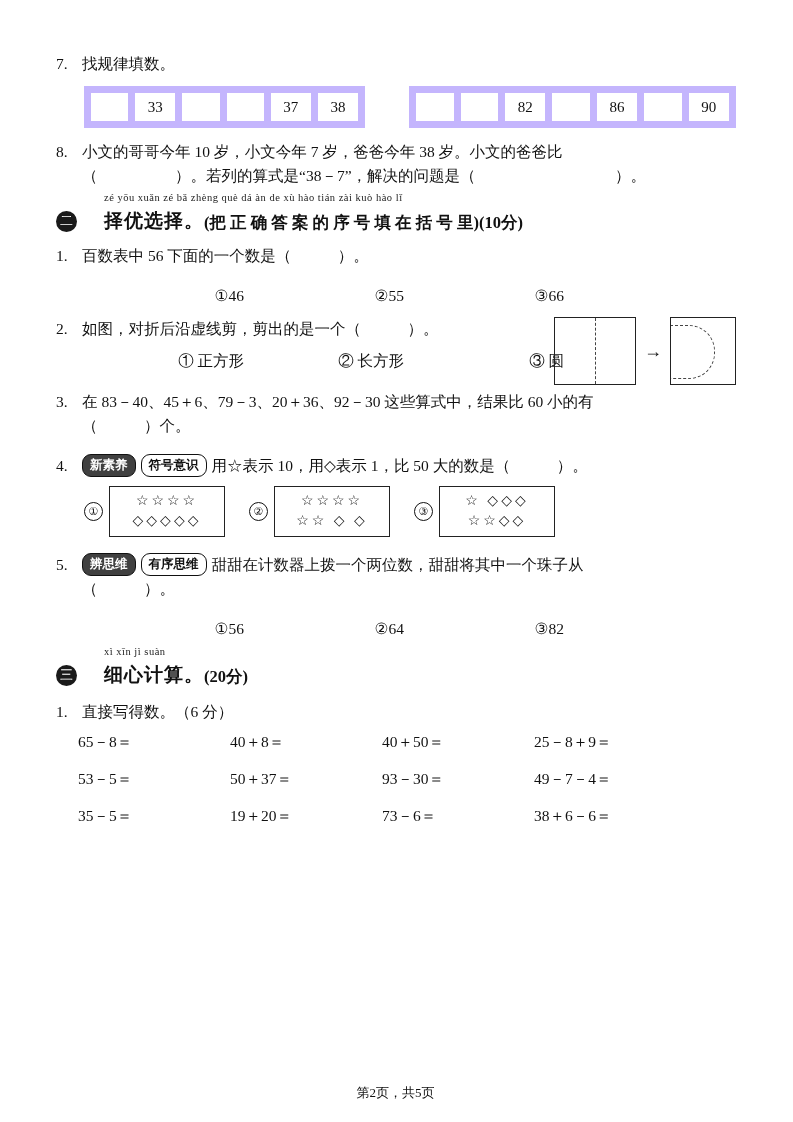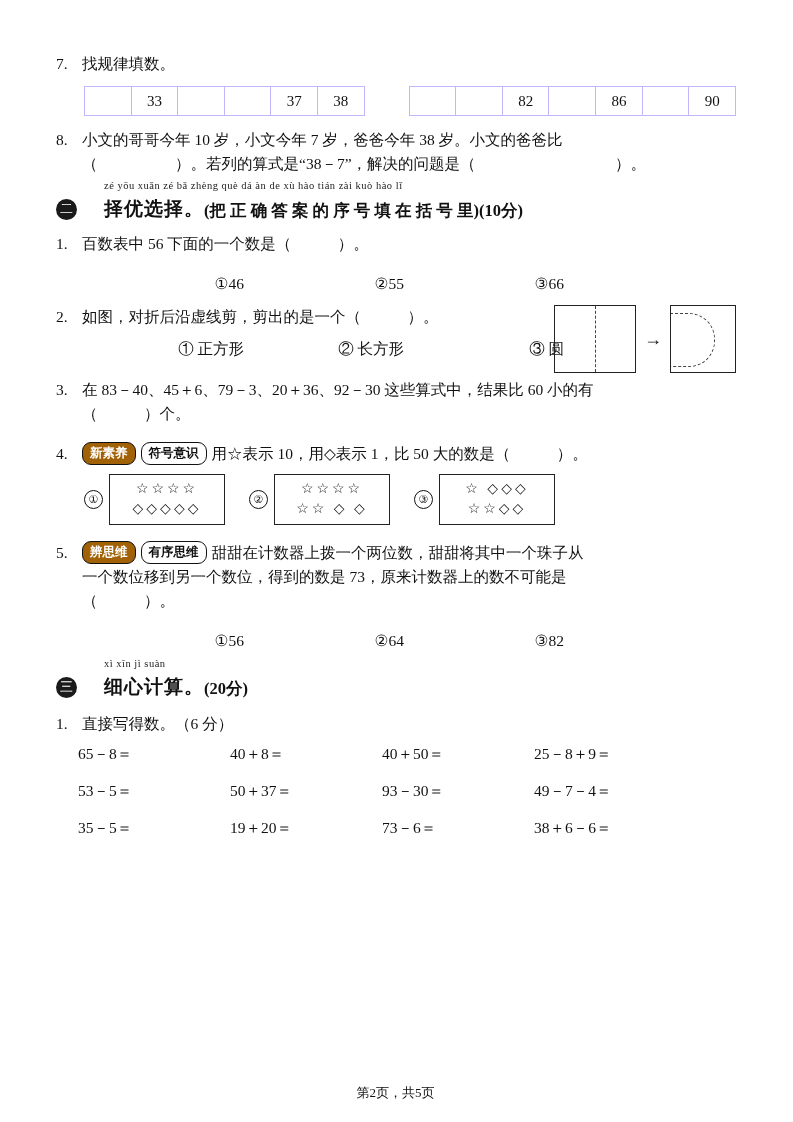--- a/index.html
+++ b/index.html
@@ -23,21 +23,21 @@
   .row{ display:flex; align-items:flex-start; }
   .q-num{ width:26px; flex:none; font-size:15.5px; line-height:1.5; }
   .q-body{ flex:1; font-size:15.5px; line-height:1.55; }
   .blk{ margin-bottom:6px; }
 
   
   .tbl-wrap{ display:flex; gap:44px; margin:10px 0 4px 28px; }
   table.grid{ border-collapse:collapse; }
   table.grid td{
     width:44px;height:26px;
-    border:1px solid #c4b5fd;
+    border:7px solid #c4b5fd;
     text-align:center;
     vertical-align:middle;
     font-size:15px;
     font-family:"Liberation Serif",serif;
   }
 
   
   .sec{ margin:20px 0 6px 0; display:flex; align-items:flex-end; }
   .sec .circnum{
     display:inline-block;
@@ -72,21 +72,21 @@
     display:inline-block;
     border:1.4px solid #111;
     border-radius:9px;
     padding:1px 7px;
     font-size:12.5px;
     font-weight:bold;
     margin-right:5px;
     vertical-align:2px;
     font-family:"Liberation Sans",sans-serif;
   }
-  .tag.solid{ background:#a16207; color:#fff; }
+  .tag.solid{ background:#404040; color:#fff; }
 
   
   .fig-fold{
     position:absolute; right:0px; top:0px;
     display:flex; align-items:center; gap:8px;
   }
   .fold-box{
     width:80px;height:66px;border:1.4px solid #222;position:relative;
   }
   .fold-box .dash{
@@ -256,21 +256,20 @@
         </span>
       </div>
     </div>
 
     <div class="row" style="margin-top:16px;">
       <div class="q-num">5.</div>
       <div class="q-body">
         <div>
           <span class="tag solid">辨思维</span><span class="tag">有序思维</span><span>甜甜在计数器上拨一个两位数，甜甜将其中一个珠子从</span>
         </div>
-        <div>一个数位移到另一个数位，得到的数是 73，原来计数器上的数不可能是</div>
         <div>（　　　）。</div>
       </div>
     </div>
     <div class="opts">
       <div class="op">①56</div>
       <div class="op">②64</div>
       <div class="op">③82</div>
     </div>
 
     <div class="sec" style="margin-top:24px;">

